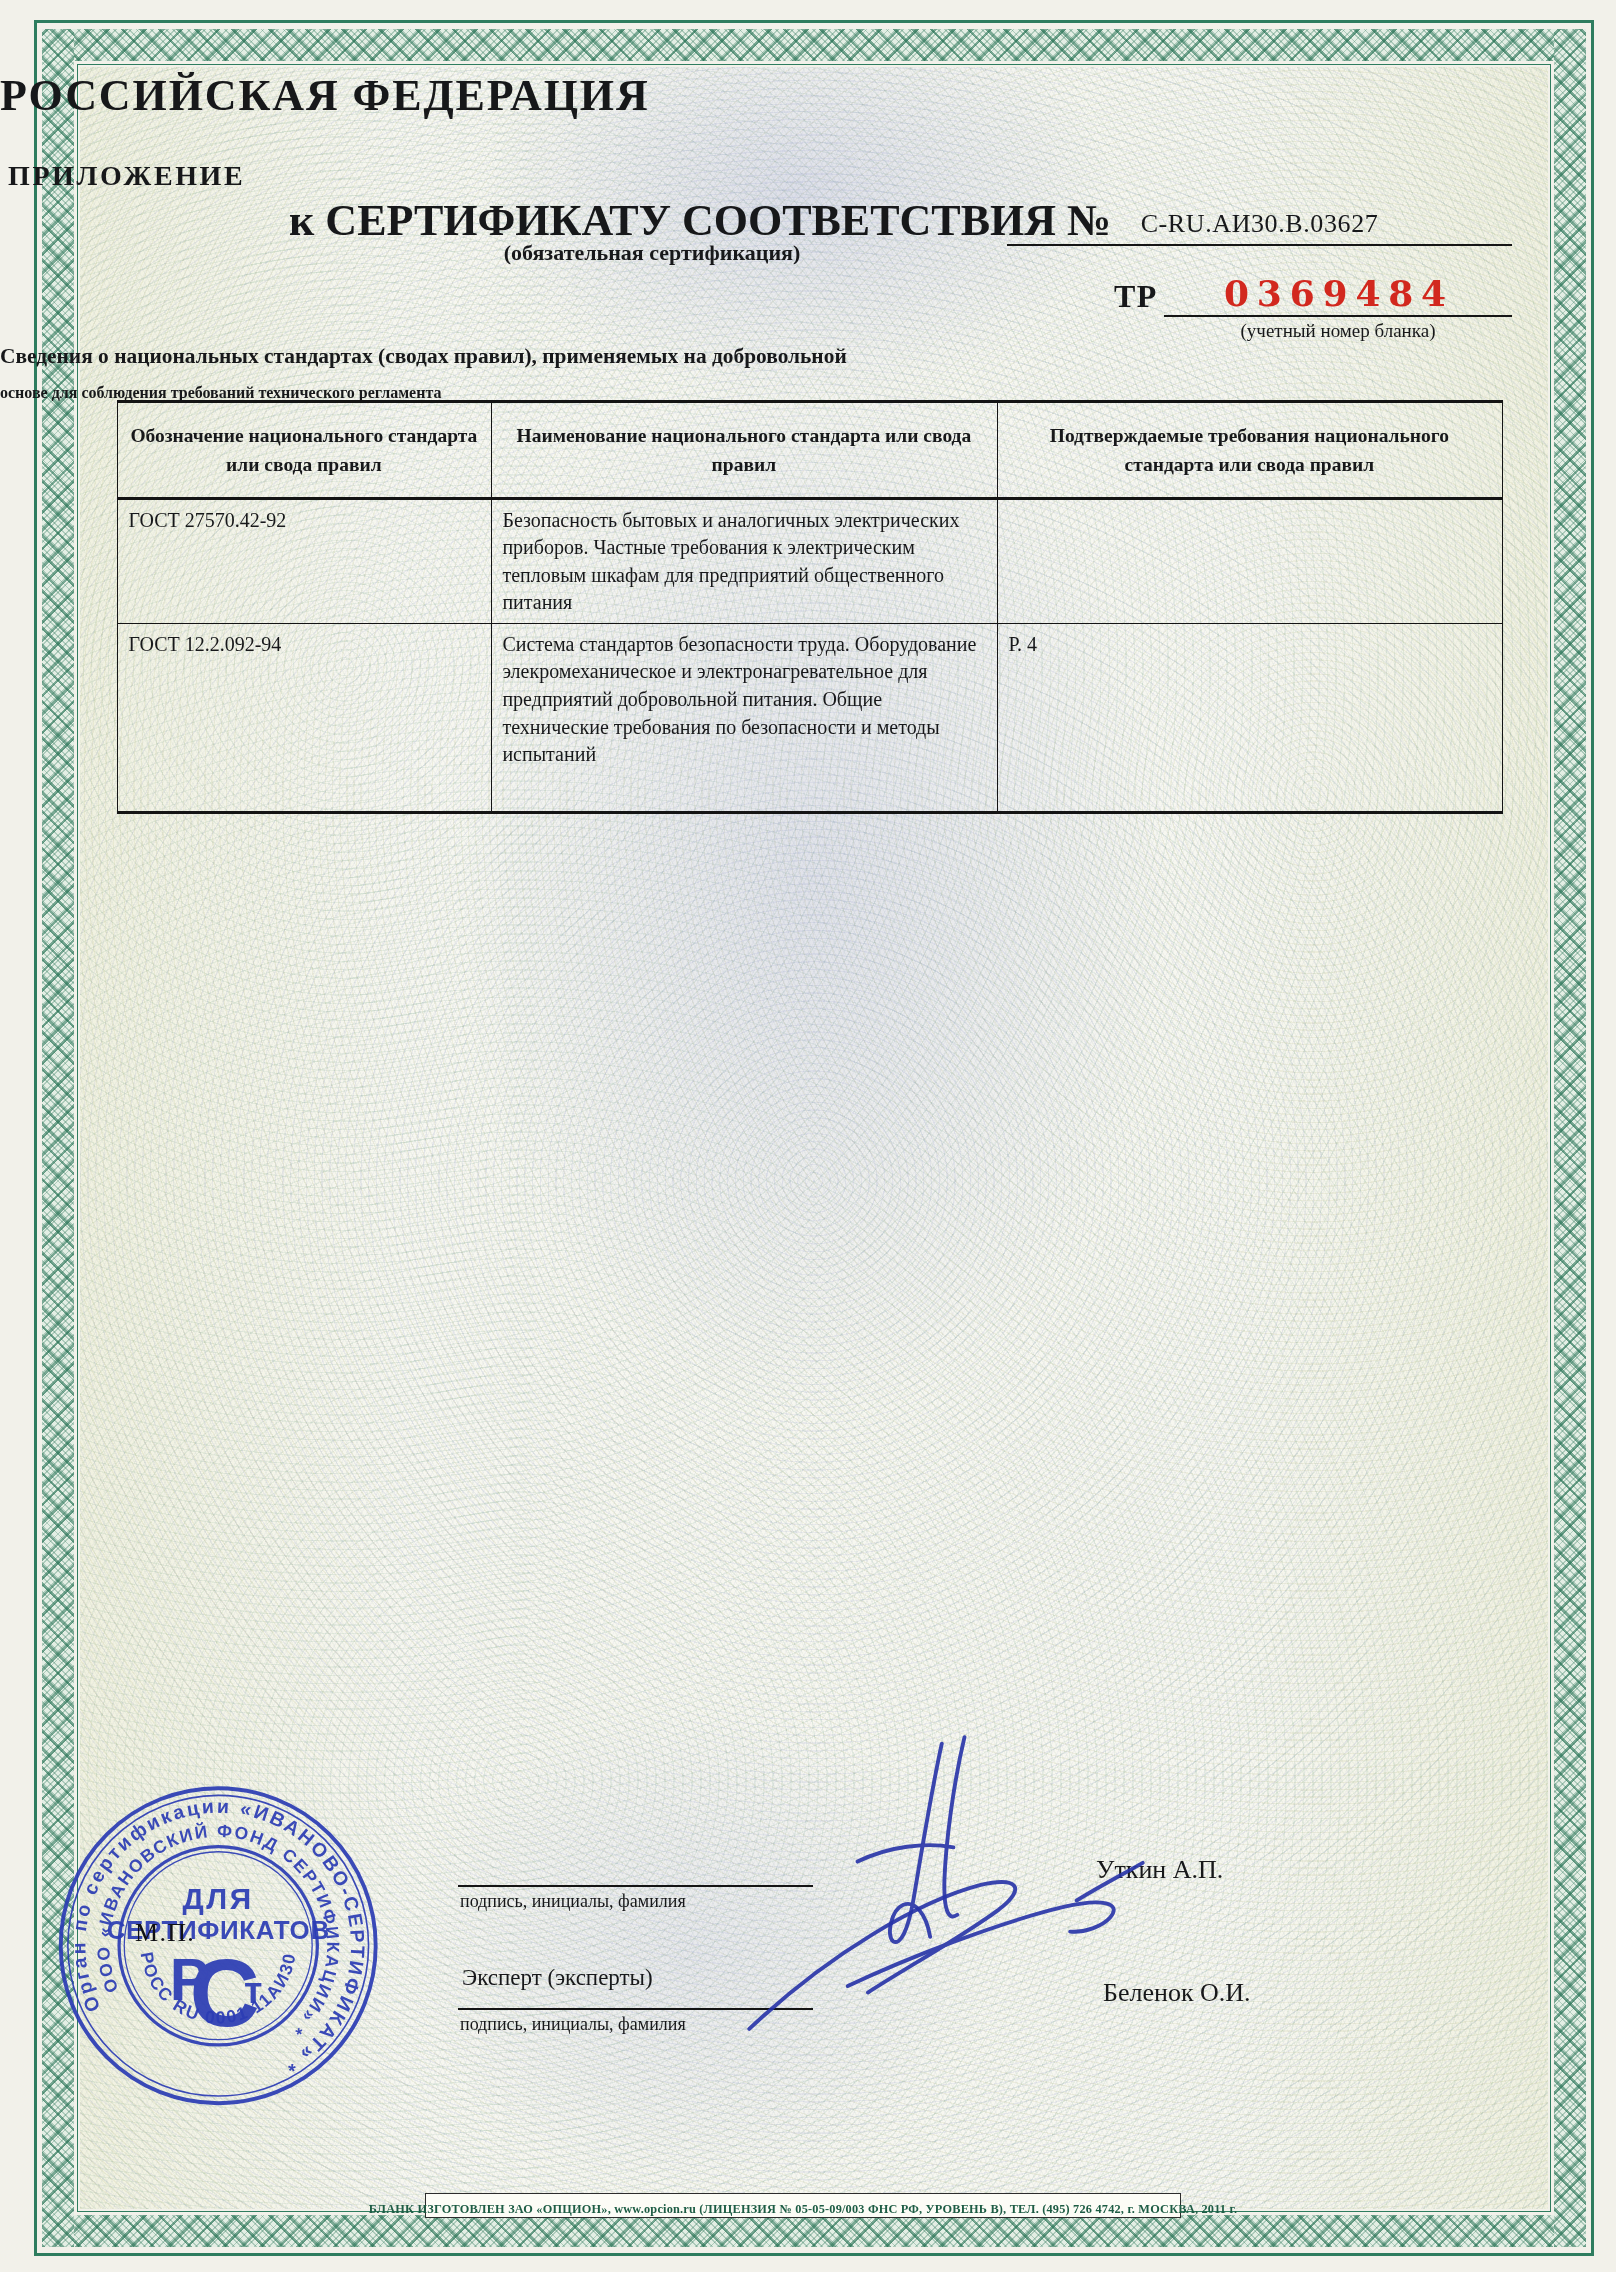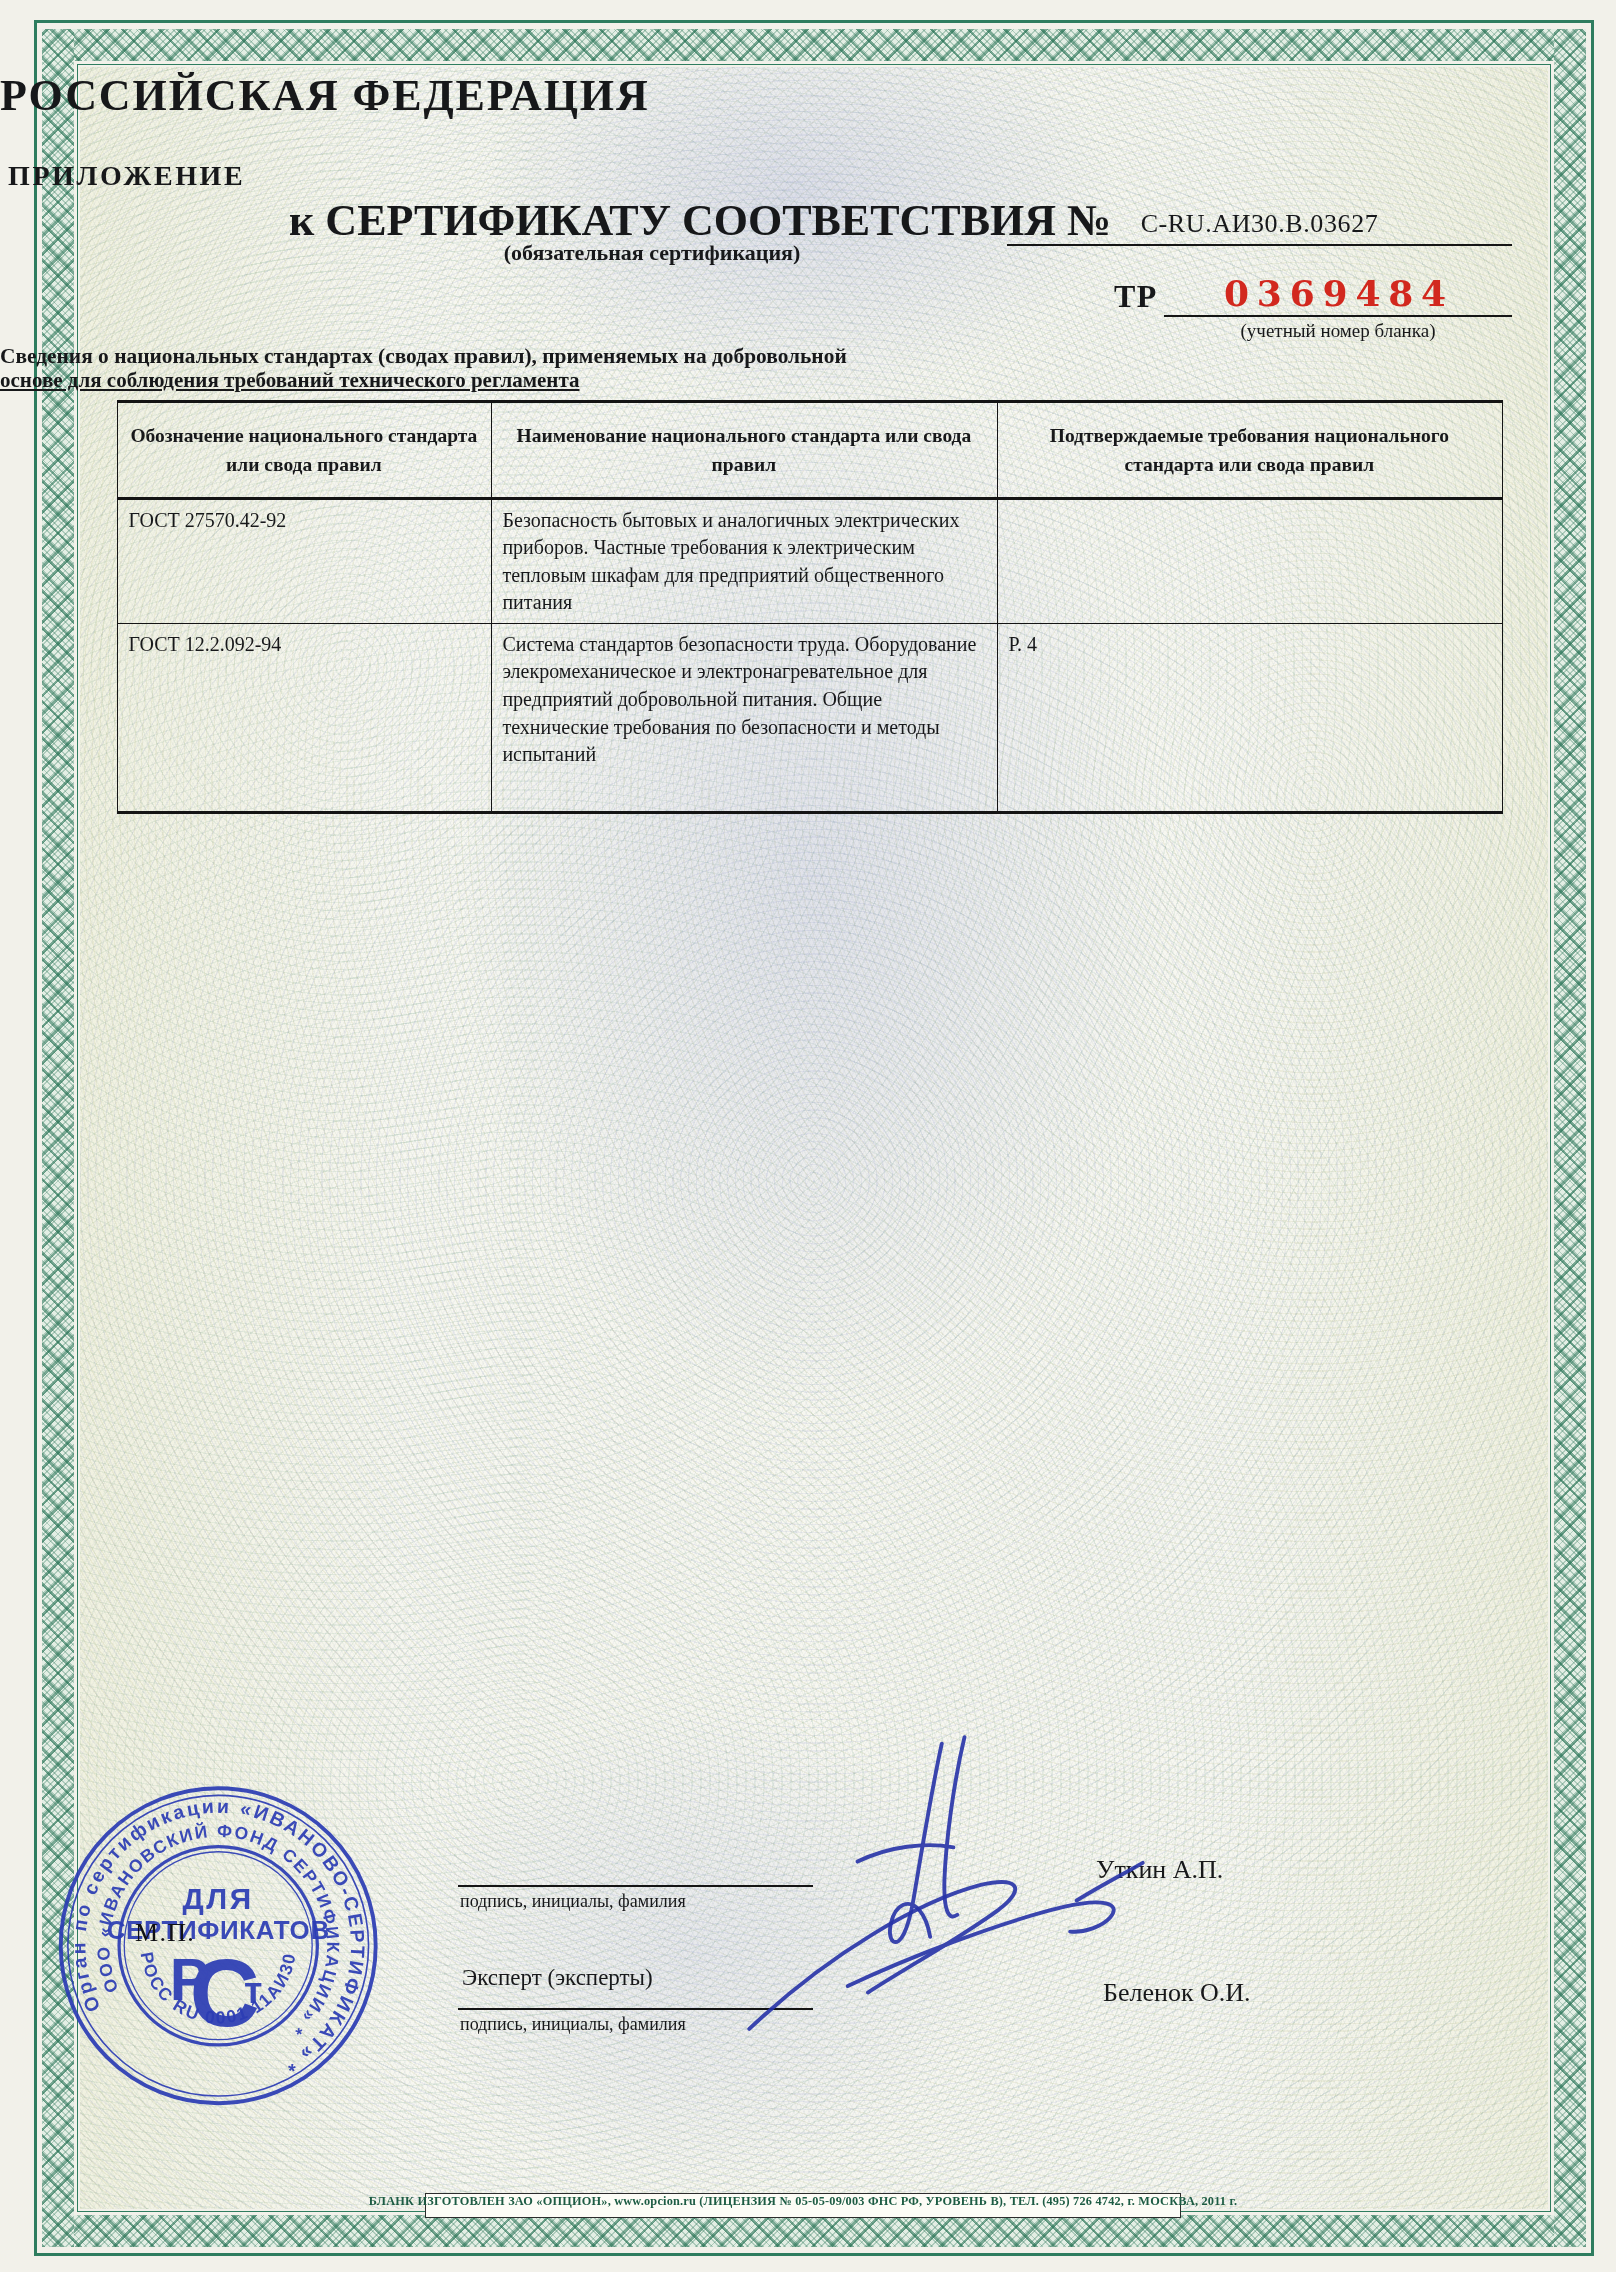--- a/index.html
+++ b/index.html
@@ -73,21 +73,21 @@
   .mandatory{left:289px;top:240px;width:726px;text-align:center;font-size:22px;font-weight:bold;}
   .tr-label{left:1114px;top:278px;font-size:32px;font-weight:bold;letter-spacing:1.3px;}
   .blank-number{
     left:1167px;top:272px;width:344px;text-align:center;
     font-family:"DejaVu Serif","Liberation Serif",serif;
     font-size:36px;font-weight:bold;letter-spacing:7.8px;color:var(--number-red);
   }
   .tr-line{left:1164px;top:315px;width:348px;height:1.9px;background:#151515;}
   .blank-caption{left:1164px;top:320px;width:348px;text-align:center;font-size:19px;}
   .intro1{top:344px;font-size:21.4px;font-weight:bold;}
-  .intro2{top:368px;font-size:21px;font-weight:bold;text-decoration:underline;}
+  .intro2{top:384px;font-size:16px;font-weight:bold;}
   
   table.standards{
     position:absolute;left:117px;top:400px;width:1385px;
     border-collapse:collapse;table-layout:fixed;
     font-size:20px;line-height:1.38;
     background:rgba(255,255,255,.06);
   }
   table.standards col.c1{width:374px;}
   table.standards col.c2{width:506px;}
   table.standards col.c3{width:505px;}
@@ -116,21 +116,21 @@
   .mp-label{left:135px;top:1918px;font-size:26px;letter-spacing:1.3px;color:#101014;z-index:5;}
   
   svg.stamp{position:absolute;left:51px;top:1772px;z-index:4;}
   svg.ink{position:absolute;left:681px;top:1719px;z-index:4;}
   .stamp-ring-text{font-family:"Liberation Sans","DejaVu Sans",sans-serif;font-weight:bold;fill:var(--stamp-blue);}
   .stamp-center-text{font-family:"Liberation Sans","DejaVu Sans",sans-serif;font-weight:bold;fill:var(--stamp-blue);}
   
   .fineprint-box{
     left:425px;top:2193px;width:756px;height:25px;
     background:#fcfcf6;border:1.3px solid #2c2c2c;
-    display:flex;align-items:flex-start;justify-content:center;
+    display:flex;align-items:flex-end;justify-content:center;
     z-index:3;
   }
   .fineprint-box span{
     font-size:12.3px;font-weight:bold;color:var(--fineprint-green);
     letter-spacing:0.2px;white-space:nowrap;
   }
 </style>
 </head>
 <body>
 

